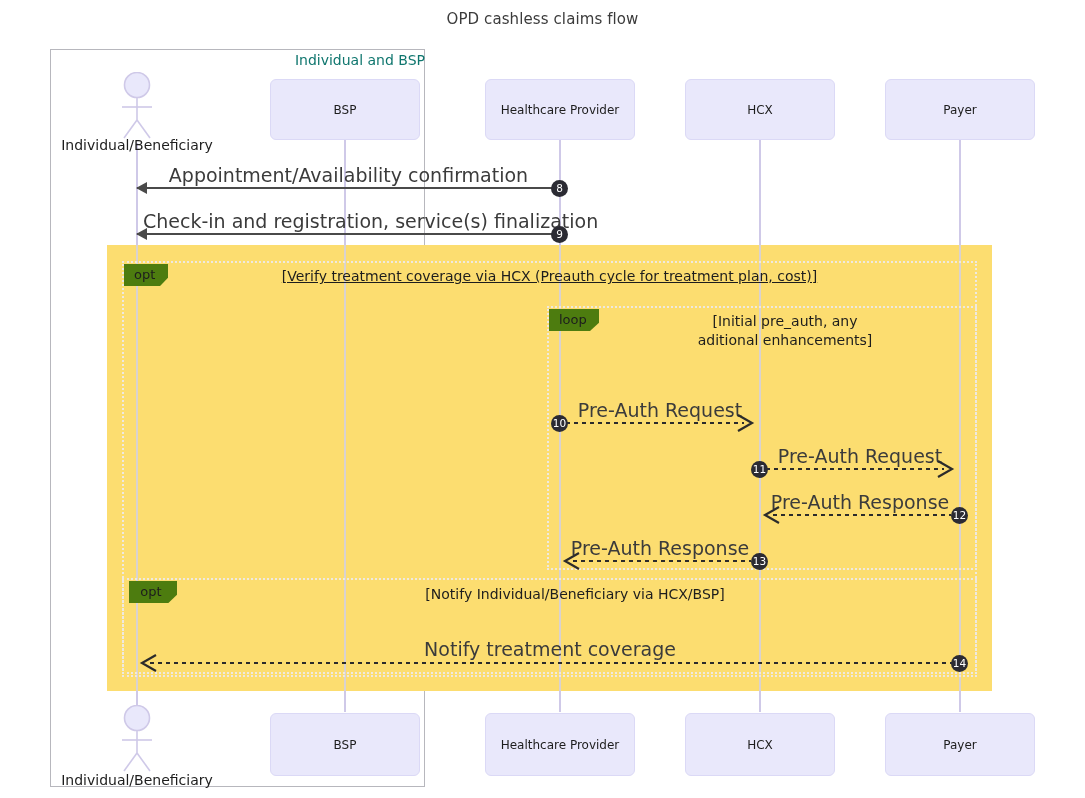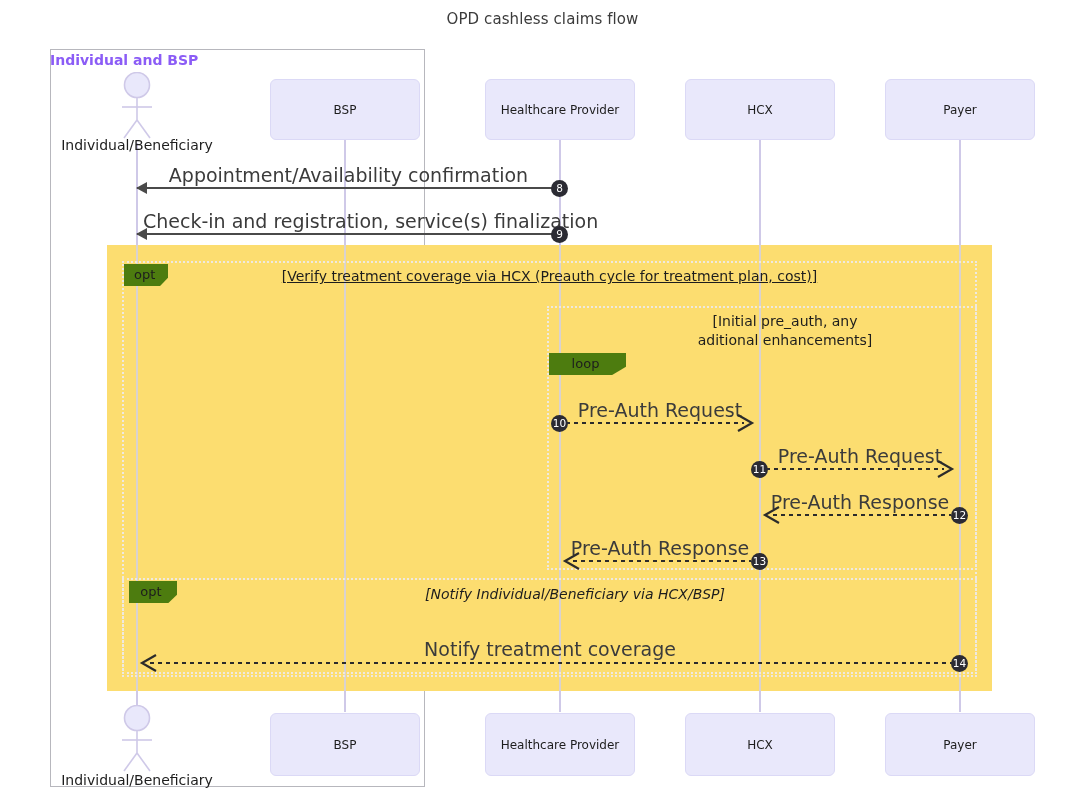--- a/index.html
+++ b/index.html
@@ -38,24 +38,23 @@
     position: absolute;
     border: 1px solid #b7b7bd;
     background: transparent;
     box-sizing: border-box;
   }
   .group-box-title {
     position: absolute;
     top: 4px;
     left: 0;
     width: 100%;
-    text-align: left;
+    text-align: right;
     font-size: 14px;
-    color: #8b5cf6;
-    font-weight: bold;
+    color: #0f766e;
   }
 
   
   .lifeline {
     position: absolute;
     width: 2px;
     background: #cfc9e8;
     top: 0;
   }
 
@@ -200,21 +199,21 @@
   <div class="lifeline" style="left:344px; top:245px; height:446px; background:#d9d2d0;"></div>
   <div class="lifeline" style="left:559px; top:245px; height:446px; background:#d9d2d0;"></div>
   <div class="lifeline" style="left:759px; top:245px; height:446px; background:#d9d2d0;"></div>
   <div class="lifeline" style="left:959px; top:245px; height:446px; background:#d9d2d0;"></div>
 
   <div class="frag-border" style="left:122px; top:261px; width:855px; height:416px;"></div>
   <div class="frag-label" style="left:124px; top:264px; width:44px; height:22px;">opt</div>
   <div class="frag-cond" style="left:182px; top:267px; width:735px;text-decoration:underline;">[Verify treatment coverage via HCX (Preauth cycle for treatment plan, cost)]</div>
 
   <div class="frag-border" style="left:547px; top:306px; width:430px; height:264px;"></div>
-  <div class="frag-label" style="left:549px; top:309px; width:77px; height:22px;margin-top:44px;">loop</div>
+  <div class="frag-label" style="left:549px; top:309px; width:50px; height:22px;">loop</div>
   <div class="frag-cond" style="left:690px; top:312px; width:190px;">[Initial pre_auth, any aditional enhancements]</div>
 
   <div class="msg-label" style="left:560px; top:399px; width:200px;">Pre-Auth Request</div>
   <svg class="abs" style="left:566px; top:414px;" width="195" height="18" viewBox="0 0 195 18">
     <line x1="0" y1="9" x2="178" y2="9" stroke="#2b2b2b" stroke-width="1.8" stroke-dasharray="4,4"></line>
     <polyline points="172,1 186,9 172,17" fill="none" stroke="#2b2b2b" stroke-width="2.2"></polyline>
   </svg>
   <div class="seq-badge" style="left:551px; top:415px;">10</div>
 
   <div class="msg-label" style="left:760px; top:445px; width:200px;">Pre-Auth Request</div>
@@ -233,21 +232,21 @@
 
   <div class="msg-label" style="left:560px; top:537px; width:200px;">Pre-Auth Response</div>
   <svg class="abs" style="left:559px; top:552px;" width="195" height="18" viewBox="0 0 195 18">
     <line x1="14" y1="9" x2="192" y2="9" stroke="#2b2b2b" stroke-width="1.8" stroke-dasharray="4,4"></line>
     <polyline points="20,1 6,9 20,17" fill="none" stroke="#2b2b2b" stroke-width="2.2"></polyline>
   </svg>
   <div class="seq-badge" style="left:751px; top:553px;">13</div>
 
   <div class="frag-border" style="left:122px; top:578px; width:855px; height:96px;"></div>
   <div class="frag-label" style="left:129px; top:581px; width:48px; height:22px;">opt</div>
-  <div class="frag-cond" style="left:330px; top:585px; width:490px;font-style:italic;">[Notify Individual/Beneficiary via HCX/BSP]</div>
+  <div class="frag-cond" style="left:330px; top:585px; width:490px;">[Notify Individual/Beneficiary via HCX/BSP]</div>
 
   <div class="msg-label" style="left:330px; top:638px; width:440px;">Notify treatment coverage</div>
   <svg class="abs" style="left:136px; top:654px;" width="820" height="18" viewBox="0 0 820 18">
     <line x1="14" y1="9" x2="818" y2="9" stroke="#2b2b2b" stroke-width="1.8" stroke-dasharray="4,4"></line>
     <polyline points="20,1 6,9 20,17" fill="none" stroke="#2b2b2b" stroke-width="2.2"></polyline>
   </svg>
   <div class="seq-badge" style="left:951px; top:655px;">14</div>
 
   <svg class="actor" style="left:112px; top:705px;" width="50" height="68" viewBox="0 0 50 68">
     <circle cx="25" cy="13" r="12.5" fill="#e9e8fb" stroke="#cfc9e8" stroke-width="1.6"></circle>

